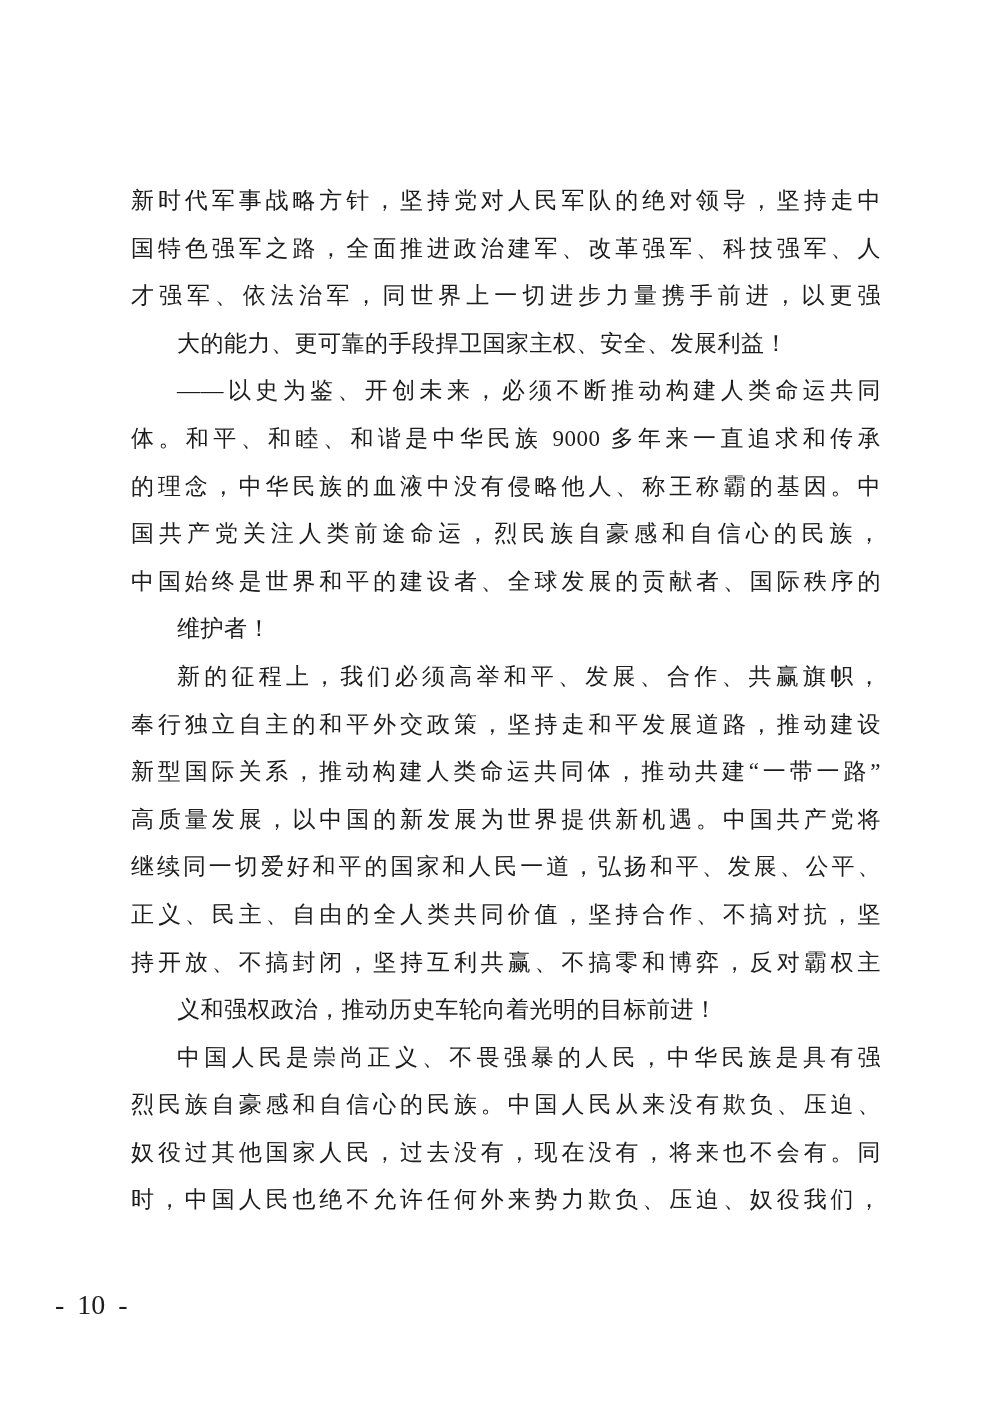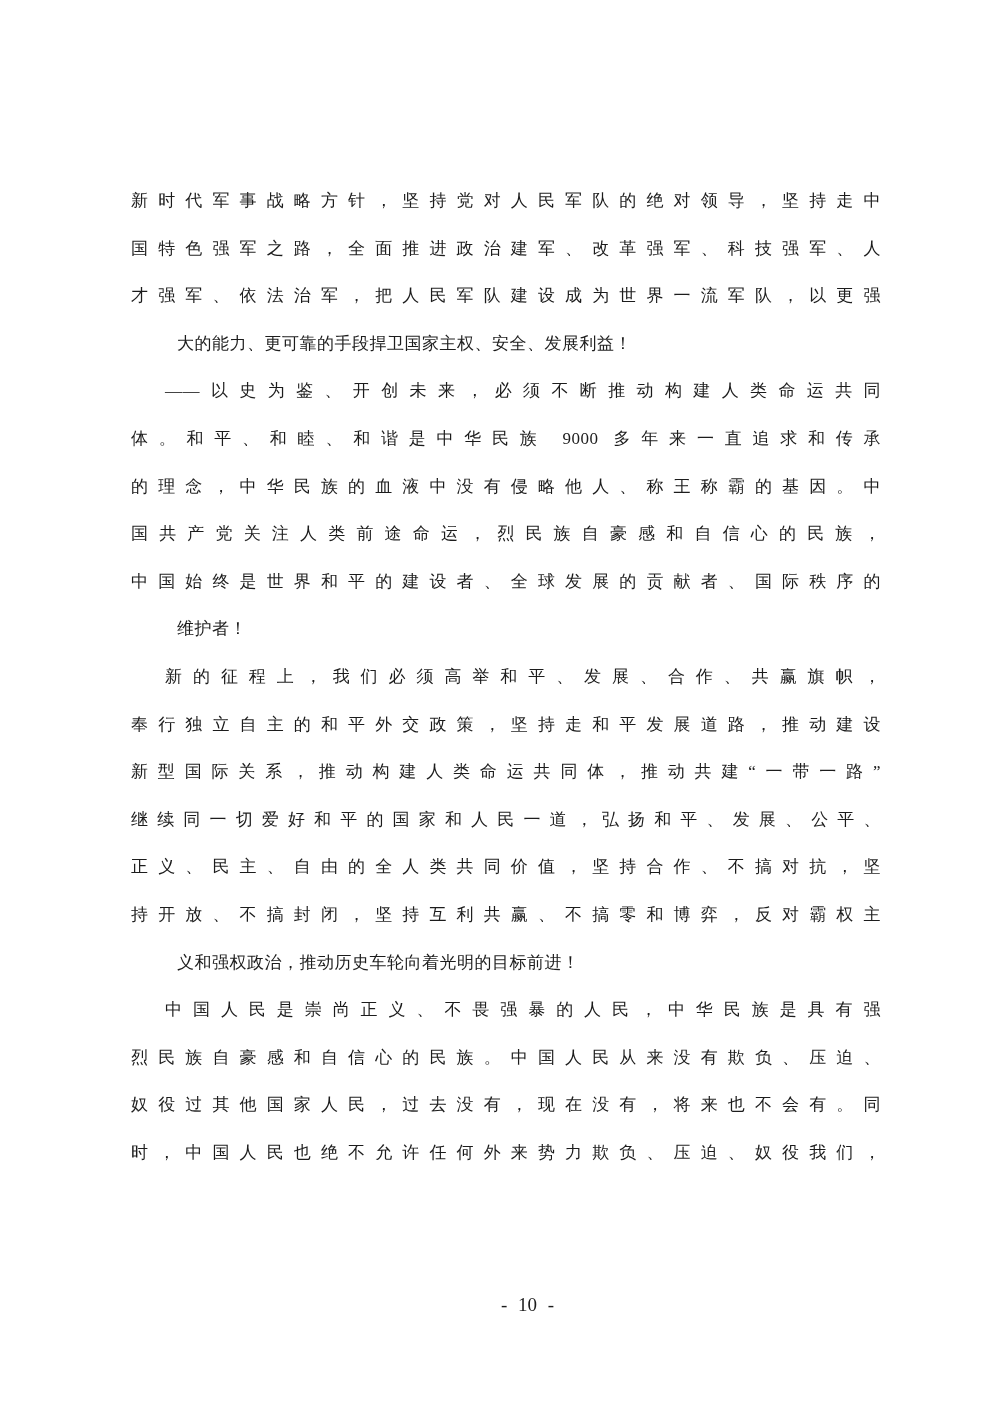--- a/index.html
+++ b/index.html
@@ -20,21 +20,21 @@
     position: absolute;
     left: 131px;
     top: 177px;
     width: 750px;
   }
   .para {
     margin: 0;
     padding: 0;
   }
   .line {
-    font-size: 17px;
+    font-size: 23px;
     line-height: 47.6px;
     height: 47.6px;
     white-space: nowrap;
     text-align: justify;
     text-align-last: justify;
     -moz-text-align-last: justify;
     overflow: hidden;
     letter-spacing: 0.5px;
   }
   .line.first-indent {
@@ -46,54 +46,54 @@
     margin-left: 46px;
     -moz-text-align-last: left;
   }
   .footer {
     position: absolute;
     top: 1288px;
     left: 0;
     width: 100%;
     box-sizing: border-box;
     padding-left: 55px;
-    text-align: center;
-    font-size: 19px;
+    font-size: 28px;
     line-height: 34px;
     color: #1c1c1c;
     word-spacing: 6px;
   }
 </style>
 </head>
 <body>
 
 <div class="page">
 
   <div class="content">
 
     <div class="para">
       <div class="line">新时代军事战略方针，坚持党对人民军队的绝对领导，坚持走中</div>
       <div class="line">国特色强军之路，全面推进政治建军、改革强军、科技强军、人</div>
-      <div class="line">才强军、依法治军，把人民军队建设成为世界一流军队，以更强</div>
+      <div class="line">才强军、依法治军，同世界上一切进步力量携手前进，以更强</div>
       <div class="line para-end">大的能力、更可靠的手段捍卫国家主权、安全、发展利益！</div>
     </div>
 
     <div class="para">
       <div class="line first-indent">——以史为鉴、开创未来，必须不断推动构建人类命运共同</div>
       <div class="line">体。和平、和睦、和谐是中华民族 9000 多年来一直追求和传承</div>
       <div class="line">的理念，中华民族的血液中没有侵略他人、称王称霸的基因。中</div>
       <div class="line">国共产党关注人类前途命运，烈民族自豪感和自信心的民族，</div>
       <div class="line">中国始终是世界和平的建设者、全球发展的贡献者、国际秩序的</div>
       <div class="line para-end">维护者！</div>
     </div>
 
     <div class="para">
       <div class="line first-indent">新的征程上，我们必须高举和平、发展、合作、共赢旗帜，</div>
       <div class="line">奉行独立自主的和平外交政策，坚持走和平发展道路，推动建设</div>
       <div class="line">新型国际关系，推动构建人类命运共同体，推动共建“一带一路”</div>
+      <div class="line">高质量发展，以中国的新发展为世界提供新机遇。中国共产党将</div>
       <div class="line">继续同一切爱好和平的国家和人民一道，弘扬和平、发展、公平、</div>
       <div class="line">正义、民主、自由的全人类共同价值，坚持合作、不搞对抗，坚</div>
       <div class="line">持开放、不搞封闭，坚持互利共赢、不搞零和博弈，反对霸权主</div>
       <div class="line para-end">义和强权政治，推动历史车轮向着光明的目标前进！</div>
     </div>
 
     <div class="para">
       <div class="line first-indent">中国人民是崇尚正义、不畏强暴的人民，中华民族是具有强</div>
       <div class="line">烈民族自豪感和自信心的民族。中国人民从来没有欺负、压迫、</div>
       <div class="line">奴役过其他国家人民，过去没有，现在没有，将来也不会有。同</div>

